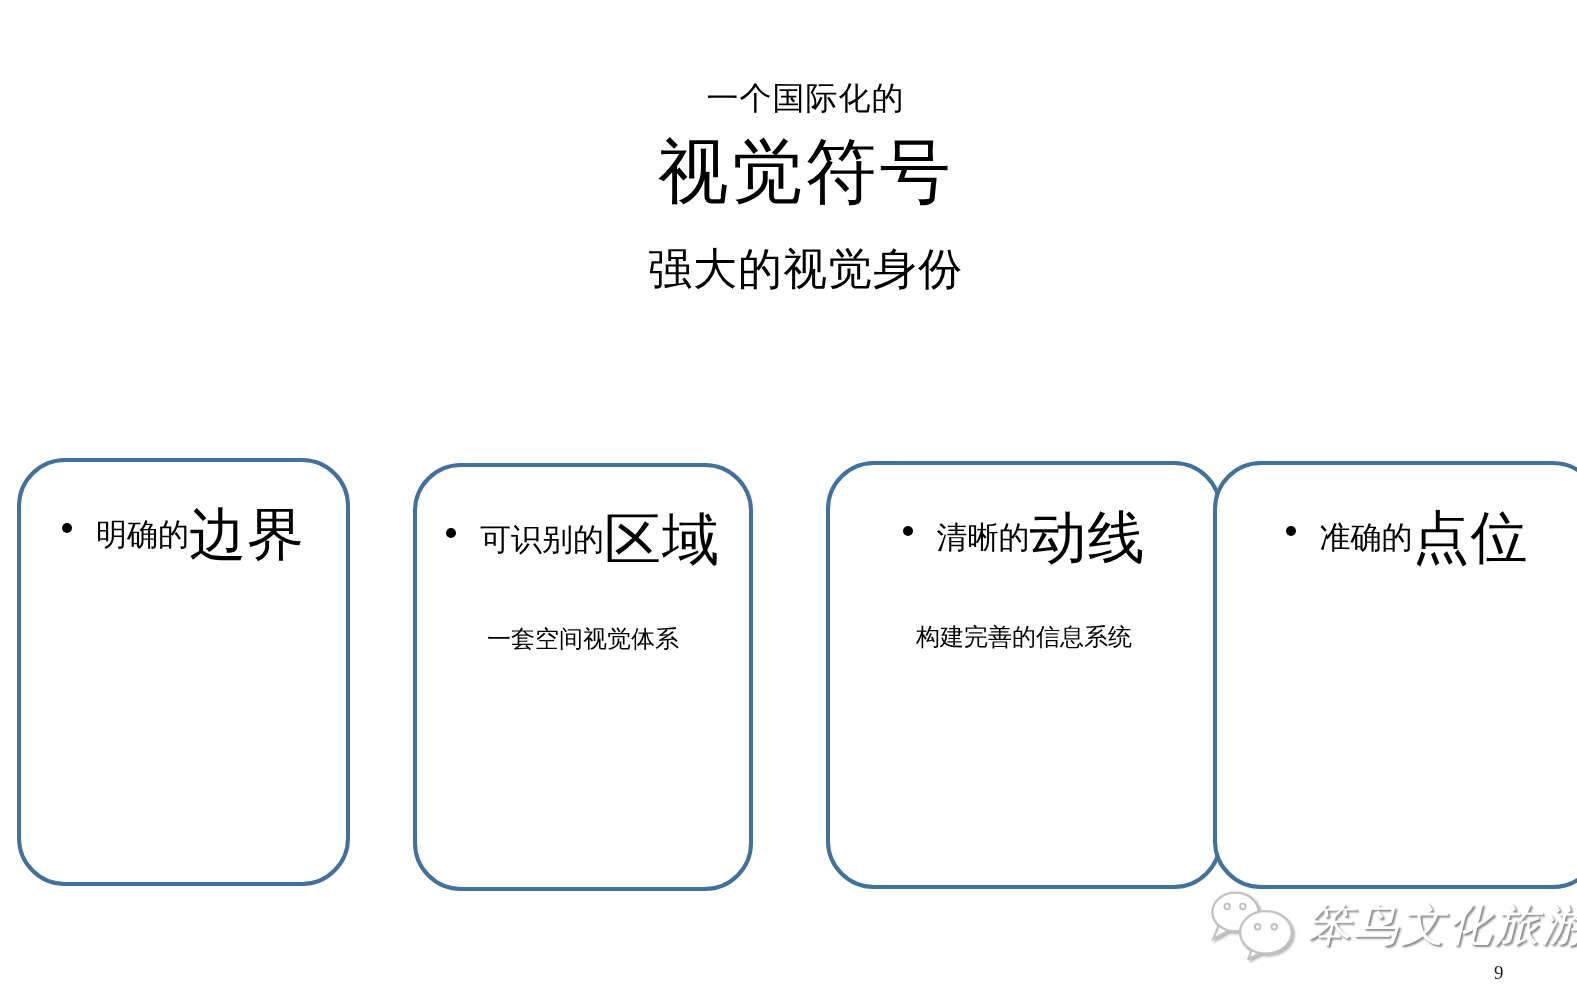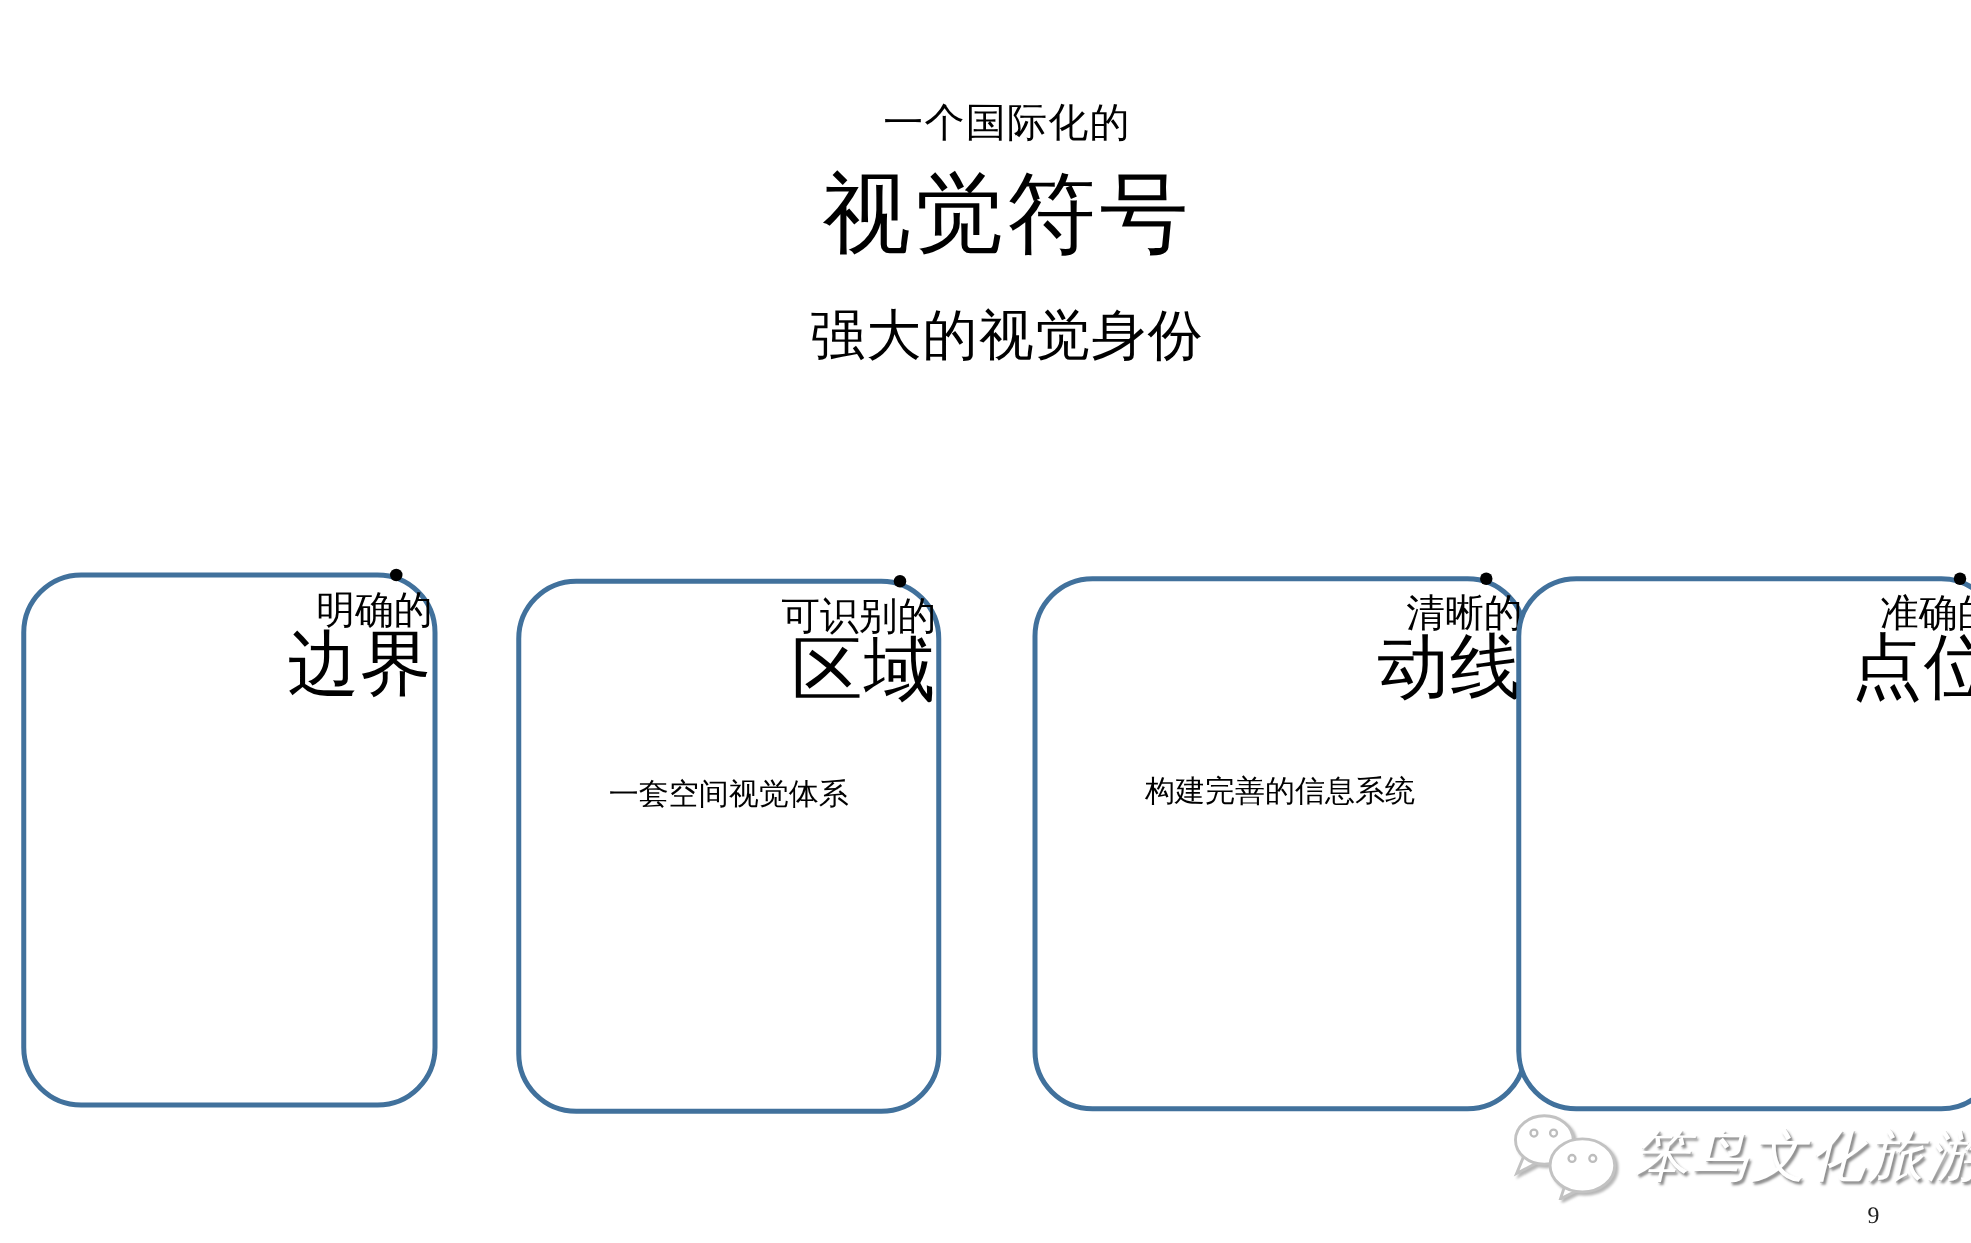--- a/index.html
+++ b/index.html
@@ -52,24 +52,24 @@
     border-radius: 48px;
     text-align: center;
   }
   .card1 { left: 17px;   top: 458px; width: 333px; }
   .card2 { left: 413px;  top: 463px; width: 340px; }
   .card3 { left: 826px;  top: 461px; width: 396px; }
   .card4 { left: 1213px; top: 461px; width: 388px; }
 
   .card-title {
     display: flex;
-    align-items: flex-end;
+    align-items: center;
     justify-content: center;
-    line-height: 1;
-    flex-direction: column;
+    margin-top: 44px;
+    line-height: 1;
   }
   .bullet-dot {
     width: 10px;
     height: 10px;
     background: #000;
     border-radius: 50%;
     display: inline-block;
     transform: translateY(-7px);
     margin-right: 24px;
     flex: none;

